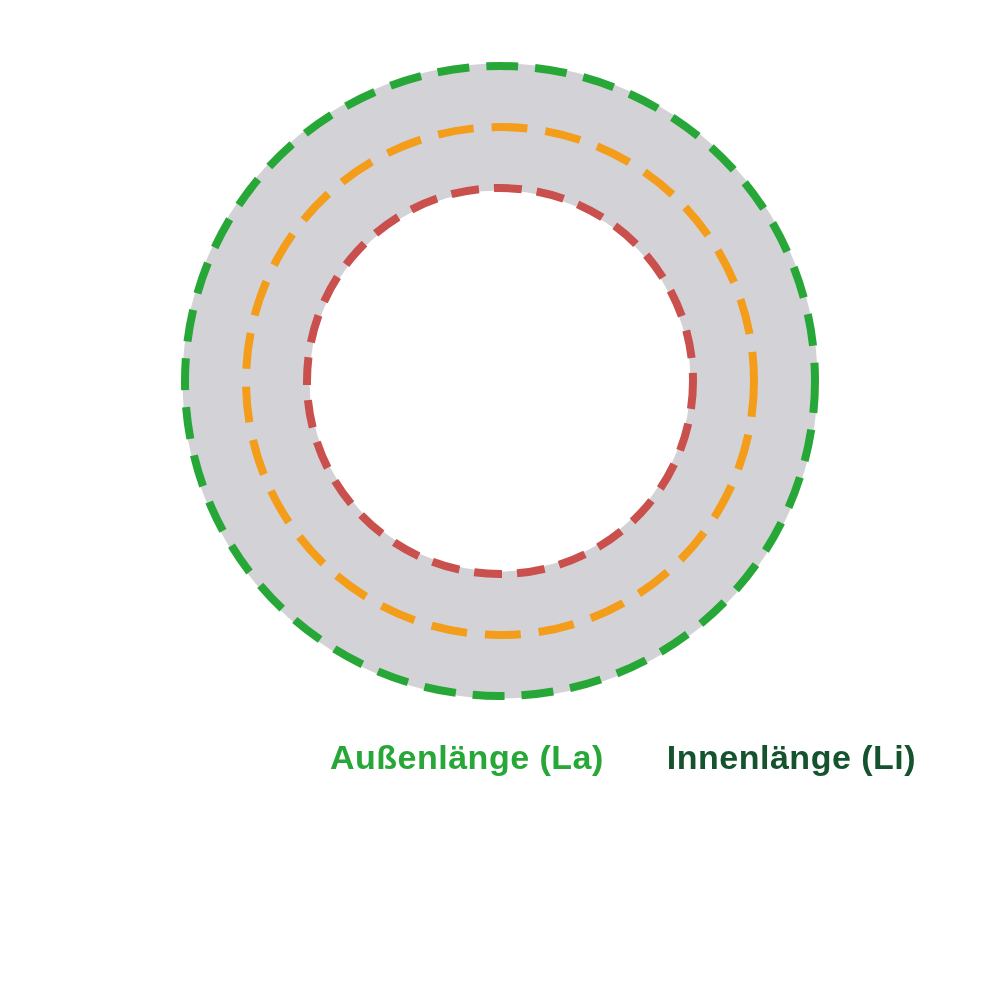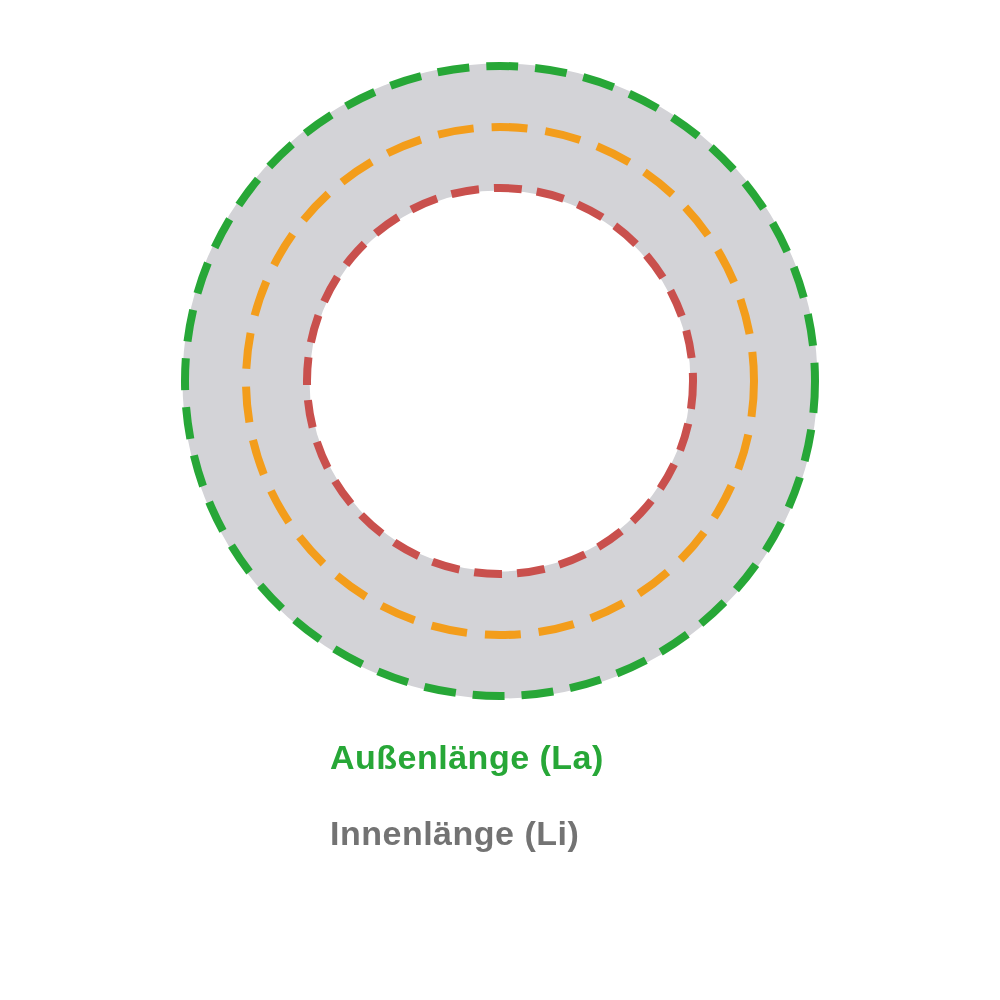--- a/index.html
+++ b/index.html
@@ -22,22 +22,22 @@
     height: 1000px;
   }
   svg {
     display: block;
   }
   .legend {
     position: absolute;
     left: 330px;
     top: 740px;
     display: flex;
-    flex-direction: column;
-    gap: 42px;
+    flex-direction: row;
+    gap: 63px;
   }
   .legend-label {
     font-size: 34px;
     font-weight: 700;
     line-height: 1;
     white-space: nowrap;
     letter-spacing: 0.5px;
   }
 </style>
 </head>
@@ -47,14 +47,14 @@
   <svg width="1000" height="1000" viewBox="0 0 1000 1000">
     <circle fill="none" cx="500" cy="381" r="254" stroke="#d3d3d7" stroke-width="127"></circle>
     <circle fill="none" cx="500" cy="381" r="315" stroke="#27a737" stroke-width="8" stroke-dasharray="32 17"></circle>
     <circle fill="none" cx="500" cy="381" r="254" stroke="#f39d1b" stroke-width="8" stroke-dasharray="36 18"></circle>
     <circle fill="none" cx="500" cy="381" r="193" stroke="#c9504d" stroke-width="8" stroke-dasharray="28 15"></circle>
   </svg>
 </div>
 
 <div class="legend">
   <div class="legend-label" style="color: rgb(39, 167, 55);">Außenlänge (La)</div>
-  <div class="legend-label" style="color: #737373;">Innenlänge (Li)</div>
+  <div class="legend-label" style="color: #14532d;">Innenlänge (Li)</div>
 </div>
 
 </body></html>

